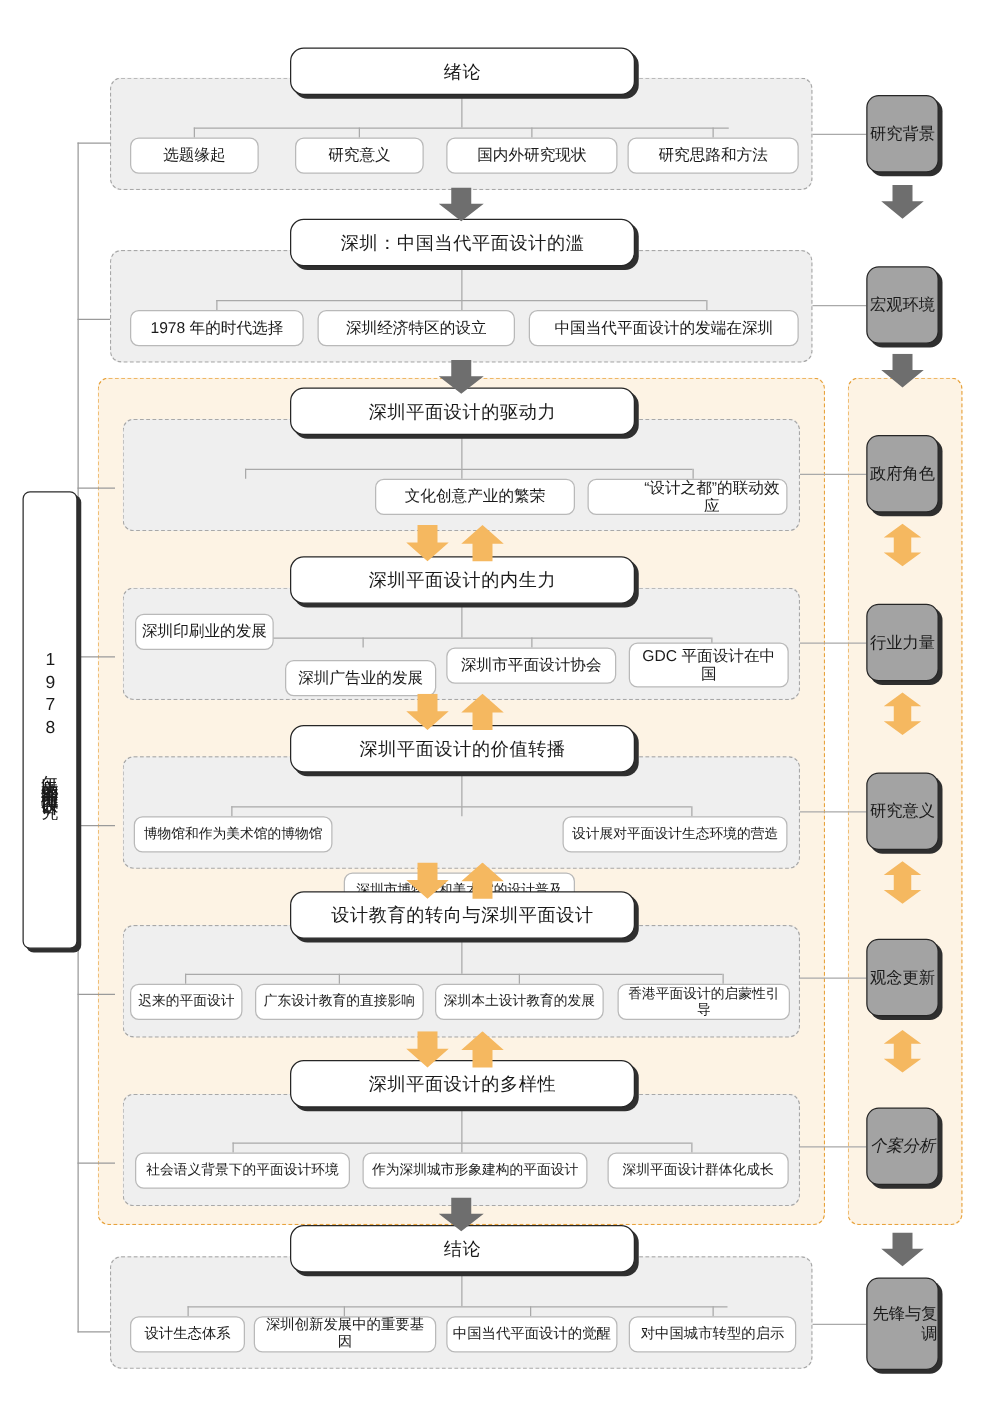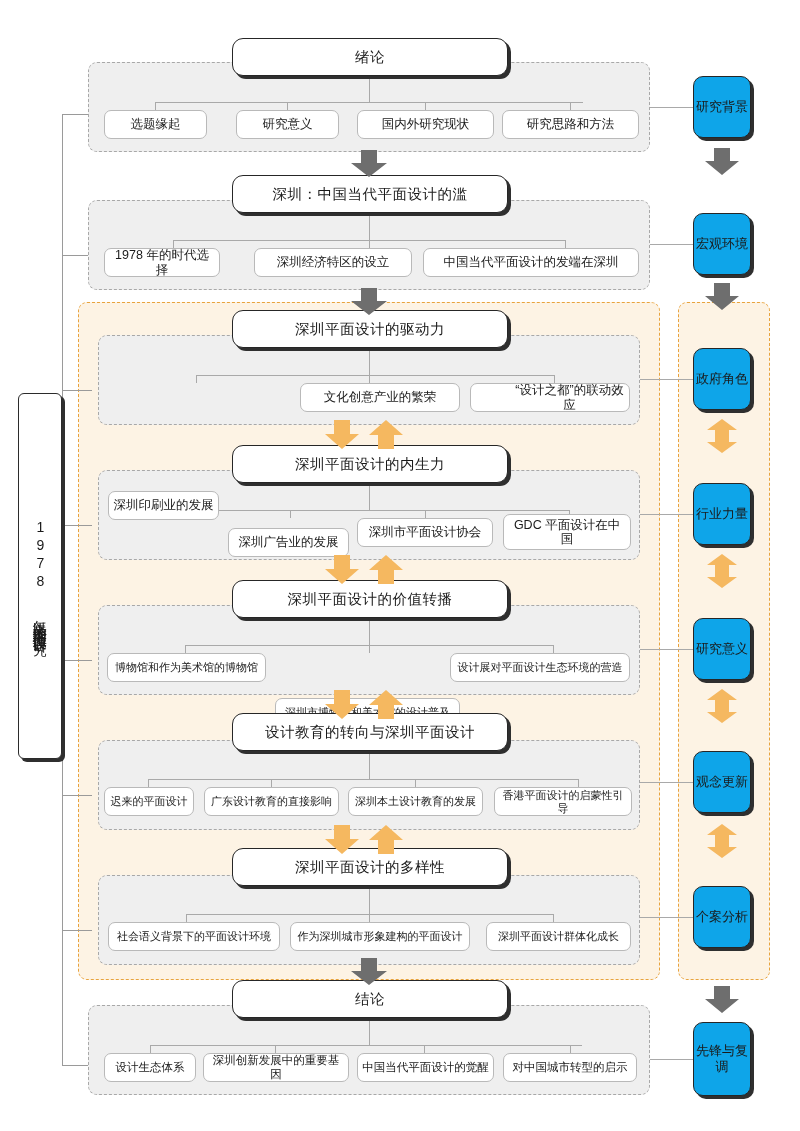--- a/index.html
+++ b/index.html
@@ -96,26 +96,26 @@
 
   
   .ln{ position:absolute; background:#a9a9a9; z-index:2; }
   .ln-v{ width:1.1px; }
   .ln-h{ height:1.1px; }
 
   
   .rbox{
     position:absolute;
     width:58px;
-    background:#0ea5e9;
+    background:#a3a3a3;
     border:1.8px solid #262626;
     border-radius:10px;
     box-shadow:3px 3px 0 0 #2f2f2f;
     display:flex; align-items:center; justify-content:center;
-    text-align:center;
+    text-align:right;
     font-size:13px;
     line-height:1.25;
     z-index:6;
   }
 
   
   .arw{ position:absolute; z-index:7; }
   .arw svg{ display:block; }
 </style>
 </head>
@@ -159,21 +159,21 @@
       </svg>
   </div>
 
   <div class="panel" style="left:88px; top:200px; width:562px; height:90px;"></div>
   <div class="head-box" style="left:232px; top:175px; width:276px; height:38px;">深圳：中国当代平面设计的滥</div>
   <div class="ln ln-v" style="left:369px; top:213px; height:27px;"></div>
   <div class="ln ln-h" style="left:173px; top:240px; width:392px;"></div>
   <div class="ln ln-v" style="left:173px; top:240px; height:8px;"></div>
   <div class="ln ln-v" style="left:369px; top:240px; height:8px;"></div>
   <div class="ln ln-v" style="left:565px; top:240px; height:8px;"></div>
-  <div class="leaf" style="left:104px; top:248px; width:116px; height:29px; font-size:12.5px;">1978 年的时代选择</div>
+  <div class="leaf" style="left:104px; top:248px; width:139px; height:29px; font-size:12.5px;">1978 年的时代选择</div>
   <div class="leaf" style="left:254px; top:248px; width:158px; height:29px; font-size:12.5px;">深圳经济特区的设立</div>
   <div class="leaf" style="left:423px; top:248px; width:216px; height:29px; font-size:12.5px;">中国当代平面设计的发端在深圳</div>
   <div class="arw" style="left:350px; top:288px;">
     <svg width="38" height="28" viewBox="0 0 38 28">
         <polygon points="11,0 27,0 27,13 37,13 19,27 1,13 11,13" fill="#6e6e6e"></polygon>
       </svg>
   </div>
 
   <div class="panel" style="left:98px; top:335px; width:542px; height:90px;"></div>
   <div class="head-box" style="left:232px; top:310px; width:276px; height:38px;">深圳平面设计的驱动力</div>
@@ -327,21 +327,21 @@
       </svg>
   </div>
 
   <div class="rbox" style="left:693px; top:751px; height:62px;">观念更新</div>
   <div class="arw" style="left:704px; top:823px;">
     <svg width="36" height="36" viewBox="0 0 36 36">
         <polygon points="18,1 33,12 25,12 25,24 33,24 18,35 3,24 11,24 11,12 3,12" fill="#f5b860"></polygon>
       </svg>
   </div>
 
-  <div class="rbox" style="left:693px; top:886px; height:62px;">个案分析</div>
+  <div class="rbox" style="left:693px; top:886px; height:62px;font-style:italic;">个案分析</div>
   <div class="arw" style="left:704px; top:986px;">
     <svg width="36" height="28" viewBox="0 0 36 28">
         <polygon points="10,0 26,0 26,13 35,13 18,27 1,13 10,13" fill="#6e6e6e"></polygon>
       </svg>
   </div>
 
   <div class="rbox" style="left:693px; top:1022px; height:74px; font-size:13px;">先锋与复调</div>
 
   <div class="ln ln-h" style="left:650px; top:107px; width:43px;"></div>
   <div class="ln ln-h" style="left:650px; top:244px; width:43px;"></div>

